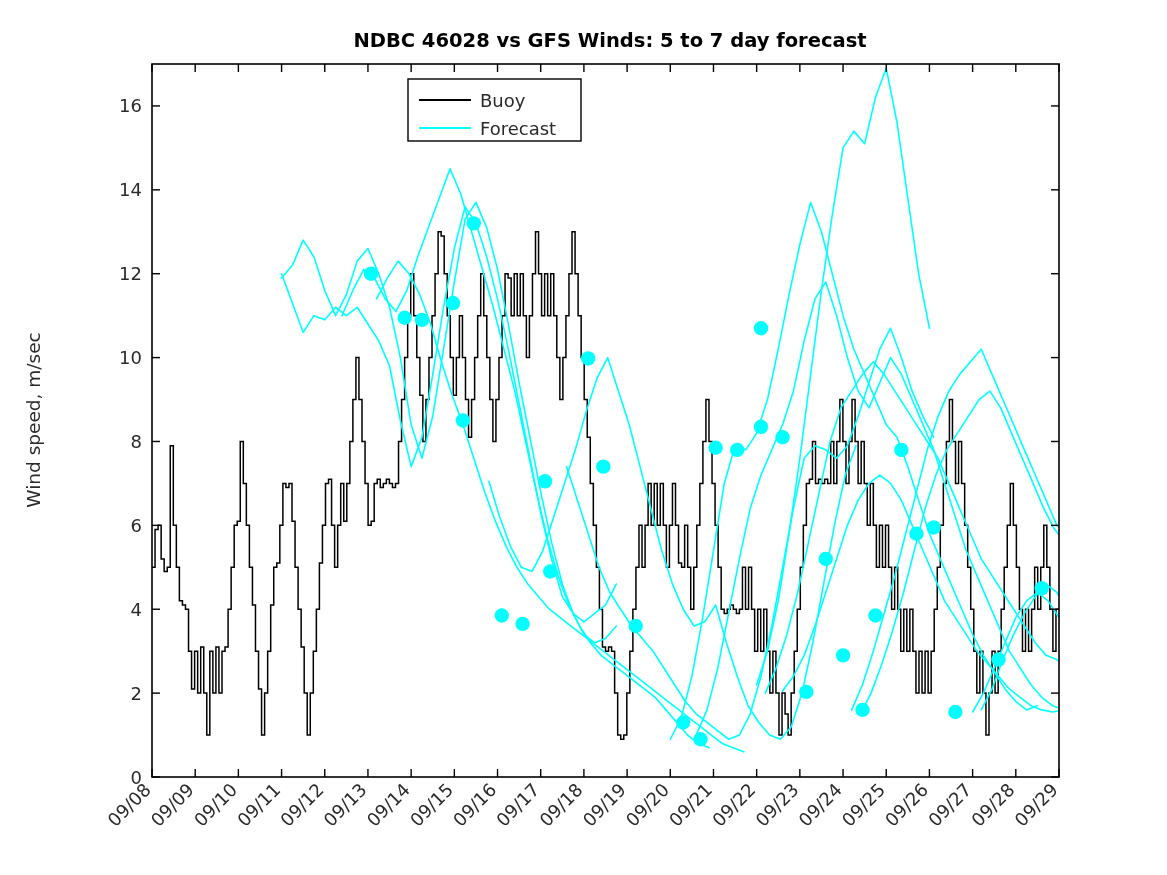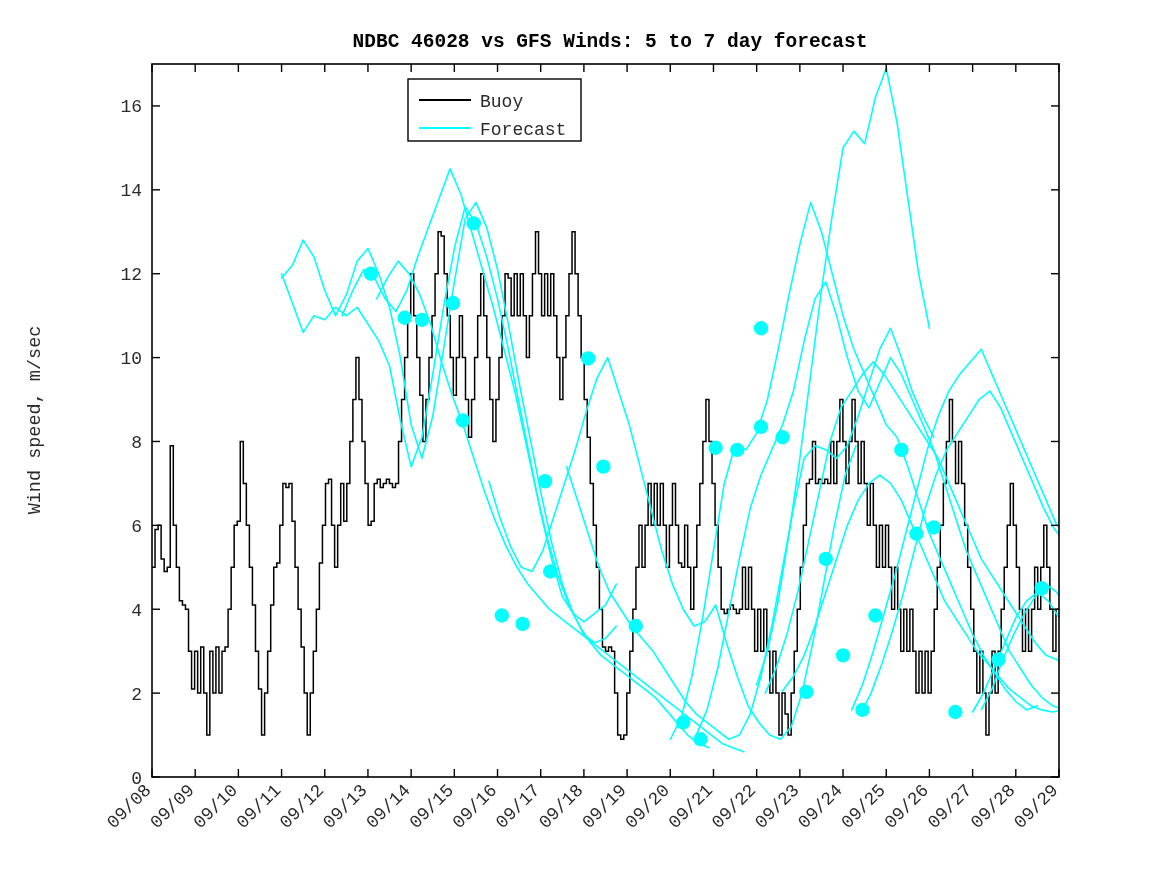--- a/index.html
+++ b/index.html
@@ -1,18 +1,18 @@
 <!DOCTYPE html>
 <html><head>
 <meta charset="utf-8">
 <style>
   html,body{margin:0;padding:0;background:#ffffff;}
   body{width:1167px;height:875px;overflow:hidden;
        font-family:"DejaVu Sans","Liberation Sans",sans-serif;}
-  #root{position:relative;width:987px;height:875px;background:#fff;font-family:Liberation Mono, monospace;}
+  #root{position:relative;width:987px;height:875px;background:#fff;}
   svg{display:block;}
   .ttl{font-weight:bold;font-size:19.5px;fill:#000;}
   .tick{font-size:18px;fill:#2b2b2b;}
   .axlab{font-size:18.5px;fill:#2b2b2b;}
   .leg{font-size:18px;fill:#2b2b2b;}
 </style>
 </head>
 <body>
 
 <div id="root">

